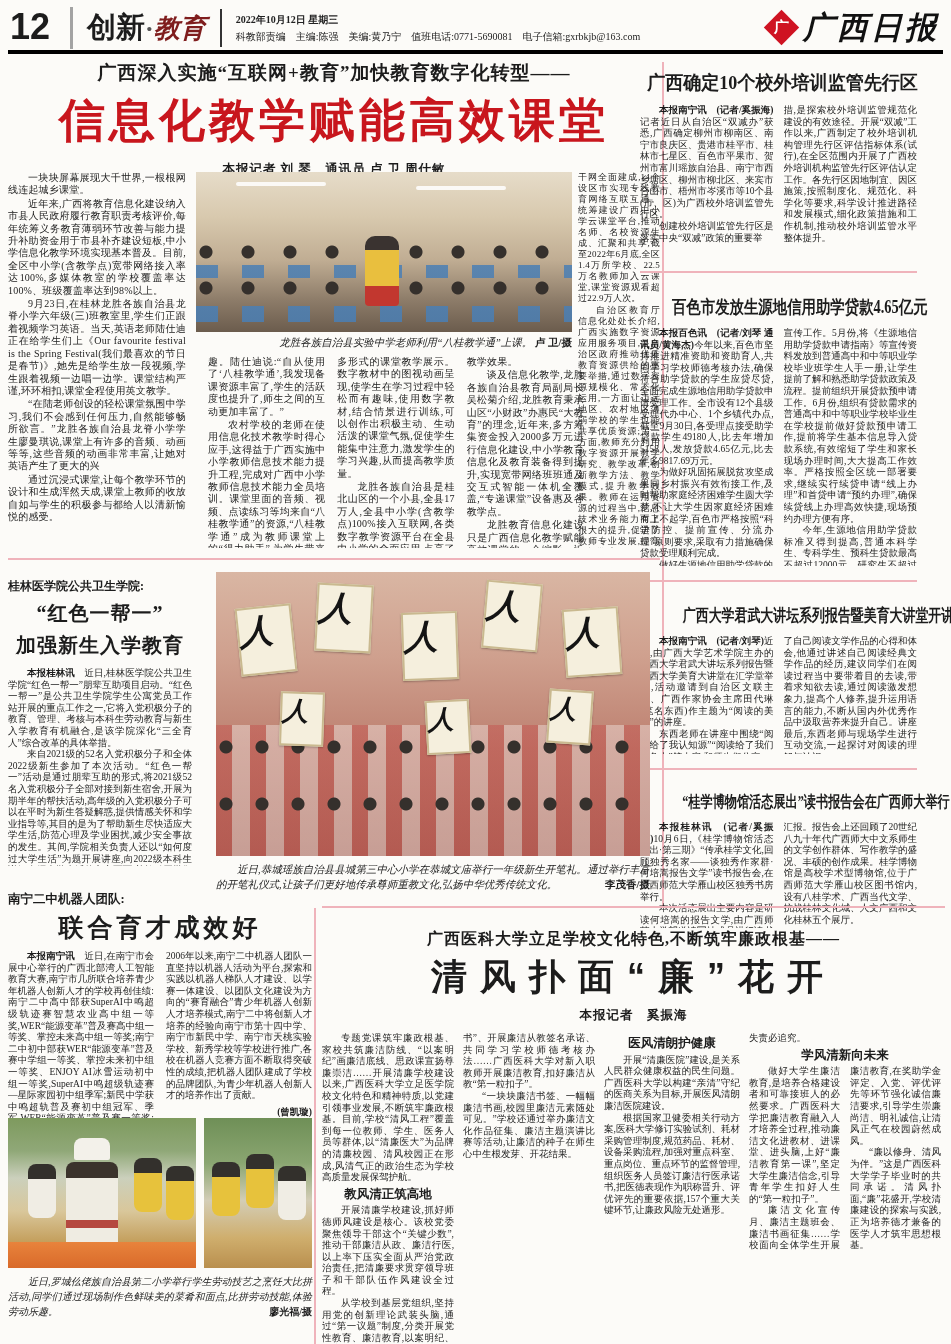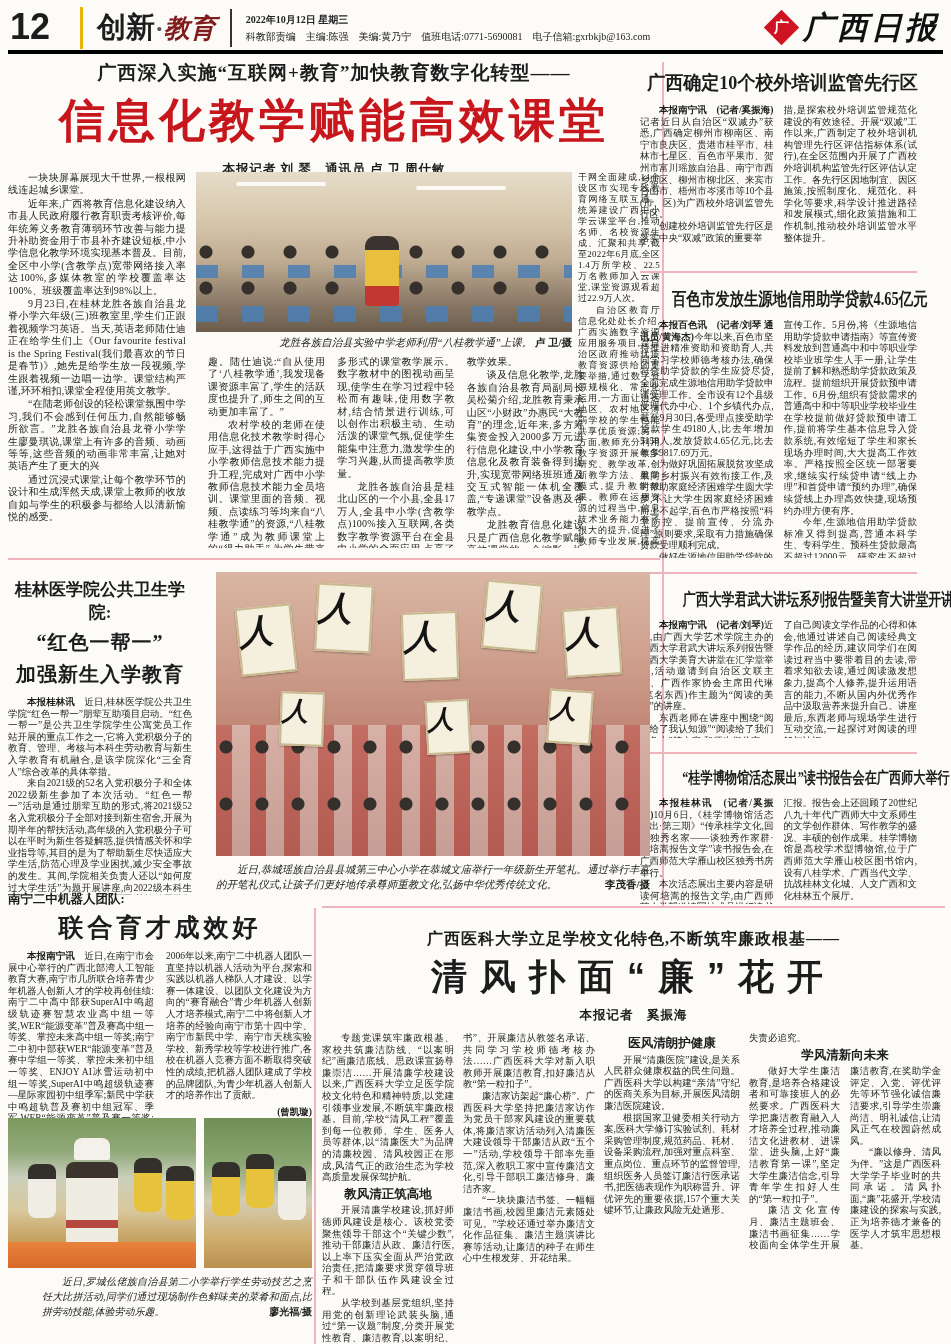--- a/index.html
+++ b/index.html
@@ -8,21 +8,21 @@
   .abs{position:absolute;}
   p{margin:0;text-indent:2em;text-align:justify;}
   .noind{text-indent:0;}
   .cont p:first-child{text-indent:0;}
   b{font-weight:bold;}
 
   
   #hdr{position:absolute;left:8px;top:5px;width:935px;height:45px;border-bottom:4px solid #000;
        display:flex;align-items:center;}
   #pagenum{font-family:"Liberation Sans","DejaVu Sans",sans-serif;font-size:36px;font-weight:900;
-       padding:0 30px 2px 2px;border-right:3px solid #eab308;line-height:40px;}
+       padding:0 20px 2px 2px;border-right:3px solid #a3a3a3;line-height:40px;}
   #section{padding:0 14px;white-space:nowrap;}
   #section .s1{font-family:"Liberation Sans","DejaVu Sans",sans-serif;font-size:29px;font-weight:900;}
   #section .sd{font-size:26px;font-weight:900;color:#555;}
   #section .s2{font-size:26px;font-weight:700;font-style:italic;color:#7f1d1d;}
   #dateblock{border-left:2px solid #333;padding:2px 0 2px 14px;font-size:10px;line-height:1.7;color:#222;}
   #dateblock .dl1{font-weight:bold;}
   .mast{margin-left:auto;display:flex;align-items:center;gap:9px;padding-right:4px;}
   .mast-logo{width:25px;height:25px;background:#cf1322;transform:rotate(45deg);
        display:flex;align-items:center;justify-content:center;}
   .mast-logo span{transform:rotate(-45deg);color:#fff;font-size:15px;font-weight:bold;line-height:1;}
@@ -72,35 +72,35 @@
       display:flex;align-items:center;justify-content:center;}
   .rc::after{content:"人";font-size:34px;font-weight:bold;color:#141414;}
   .rc.sm{width:40px;height:50px;}.rc.sm::after{font-size:26px;}
 
   #mid-caption{left:216px;top:862px;width:434px;font-size:10.5px;font-style:italic;line-height:1.45;}
   .cap .credit{float:right;font-weight:bold;font-style:normal;}
 
   
   #rail{position:absolute;left:640px;top:62px;width:277px;}
   .ra{padding-top:8px;}
-  .ra + .ra{border-top:2px solid #efb3bb;margin-top:14px;padding-top:14px;}
+  .ra + .ra{border-top:2px solid #efb3bb;margin-top:14px;padding-top:22px;}
   .ra-title{text-align:center;font-weight:900;white-space:nowrap;margin-bottom:9px;}
   .ra-title span{display:inline-block;}
   #ra-a .ra-title{font-size:19px;}#ra-a .ra-title span{transform:scaleX(.95);}
   #ra-b .ra-title{font-size:18px;}#ra-b .ra-title span{transform:scaleX(.80);}
   #ra-c .ra-title{font-size:17px;}#ra-c .ra-title span{transform:scaleX(.76);}
   #ra-d .ra-title{font-size:16px;}#ra-d .ra-title span{transform:scaleX(.76);}
   .ra-body{display:flex;gap:10px;font-size:9.5px;line-height:11.6px;}
   .ra-col{flex:1;overflow:hidden;}
   #ra-a .ra-body{height:152px;} #ra-b .ra-body{height:238px;}
   #ra-c .ra-body{height:118px;} #ra-d .ra-body{height:106px;}
 
   
   #guilin{position:absolute;left:8px;top:578px;width:184px;}
-  #guilin .gk{font-size:17px;font-weight:800;text-align:center;}
+  #guilin .gk{font-size:12px;font-weight:800;}
   #guilin .gt{font-size:20px;font-weight:900;text-align:center;letter-spacing:1px;margin-top:5px;white-space:nowrap;}
   #guilin .gbody{margin-top:9px;height:198px;overflow:hidden;font-size:9.5px;line-height:11.6px;}
   .sig{text-align:right;font-weight:bold;font-size:9.5px;}
 
   
   #robot{position:absolute;left:8px;top:891px;width:304px;}
   #robot .gk{font-size:12.5px;font-weight:800;}
   #robot .rt{font-size:25px;font-weight:900;text-align:center;letter-spacing:4px;margin-top:3px;}
   #robot .rbody{position:relative;margin-top:7px;height:168px;overflow:hidden;display:flex;gap:12px;
        font-size:9.5px;line-height:11.6px;}
@@ -322,39 +322,38 @@
     <i class="kid wh" style="left:20px;top:46px;"></i>
     <i style="left:0;bottom:0;width:100%;height:26px;background:linear-gradient(180deg,#e8833c,#d96a2a);"></i>
   </div>
   <div id="pcook2" class="ph" style="position:relative;">
     <i class="kid" style="left:8px;top:44px;"></i>
     <i class="kid" style="left:42px;top:36px;"></i>
     <i class="kid wh" style="left:74px;top:48px;"></i>
   </div>
 </div>
 <div id="bottom-caption" class="abs cap">
-  <p class="noind" style="text-indent:2em;margin-left:34px;"><span>近日,罗城仫佬族自治县第二小学举行学生劳动技艺之烹饪大比拼活动,同学们通过现场制作色鲜味美的菜肴和面点,比拼劳动技能,体验劳动乐趣。</span><b class="credit">廖光福/摄</b></p>
+  <p class="noind" style="text-indent:2em;"><span>近日,罗城仫佬族自治县第二小学举行学生劳动技艺之烹饪大比拼活动,同学们通过现场制作色鲜味美的菜肴和面点,比拼劳动技能,体验劳动乐趣。</span><b class="credit">廖光福/摄</b></p>
 </div>
 
 <div id="qingfeng">
   <div class="kicker">广西医科大学立足学校文化特色,不断筑牢廉政根基——</div>
   <div class="qt">清风扑面“廉”花开</div>
   <div class="byline">本报记者　奚振海</div>
   <div class="qf-body">
     <div class="qf-c1">
       <p>专题党课筑牢廉政根基、家校共筑廉洁防线、“以案明纪”画廉洁底线、思政课宣扬尊廉崇洁……开展清廉学校建设以来,广西医科大学立足医学院校文化特色和精神特质,以党建引领事业发展,不断筑牢廉政根基。目前,学校“清风工程”覆盖到每一位教师、学生、医务人员等群体,以“清廉医大”为品牌的清廉校园、清风校园正在形成,风清气正的政治生态为学校高质量发展保驾护航。</p>
       <div class="subhead">教风清正筑高地</div>
       <div>
           <p>开展清廉学校建设,抓好师德师风建设是核心。该校党委聚焦领导干部这个“关键少数”,推动干部廉洁从政、廉洁行医,以上率下压实全面从严治党政治责任,把清廉要求贯穿领导班子和干部队伍作风建设全过程。</p>
           <p>从学校到基层党组织,坚持用党的创新理论武装头脑,通过“第一议题”制度,分类开展党性教育、廉洁教育,以案明纪、以案促改,用发生在身边的典型案例对照检视存在的问题,推动廉洁警示教育常态化。在新教师入职培训中,组织新教师学习师德规范、签订“廉洁从教承诺</p>
         </div>
     </div>
     <div class="qf-c2 cont">
         <p>书”、开展廉洁从教签名承诺、共同学习学校师德考核办法……广西医科大学对新入职教师开展廉洁教育,扣好廉洁从教“第一粒扣子”。</p>
-        <p>廉洁家访架起“廉心桥”。广西医科大学坚持把廉洁家访作为党员干部家风建设的重要载体,将廉洁家访活动列入清廉医大建设领导干部廉洁从政“五个一”活动,学校领导干部率先垂范,深入教职工家中宣传廉洁文化,引导干部职工廉洁修身、廉洁齐家。</p>
         <p>“一块块廉洁书签、一幅幅廉洁书画,校园里廉洁元素随处可见。”学校还通过举办廉洁文化作品征集、廉洁主题演讲比赛等活动,让廉洁的种子在师生心中生根发芽、开花结果。</p>
       </div>
     <div class="qf-c3">
       <div class="subhead">医风清朗护健康</div>
       <div>
           <p>开展“清廉医院”建设,是关系人民群众健康权益的民生问题。广西医科大学以构建“亲清”守纪的医商关系为目标,开展医风清朗廉洁医院建设。</p>
           <p>根据国家卫健委相关行动方案,医科大学修订实验试剂、耗材采购管理制度,规范药品、耗材、设备采购流程,加强对重点科室、重点岗位、重点环节的监督管理,组织医务人员签订廉洁行医承诺书,把医德表现作为职称晋升、评优评先的重要依据,157个重大关键环节,让廉政风险无处遁形。</p>
         </div>
     </div>
     <div class="qf-c4">

